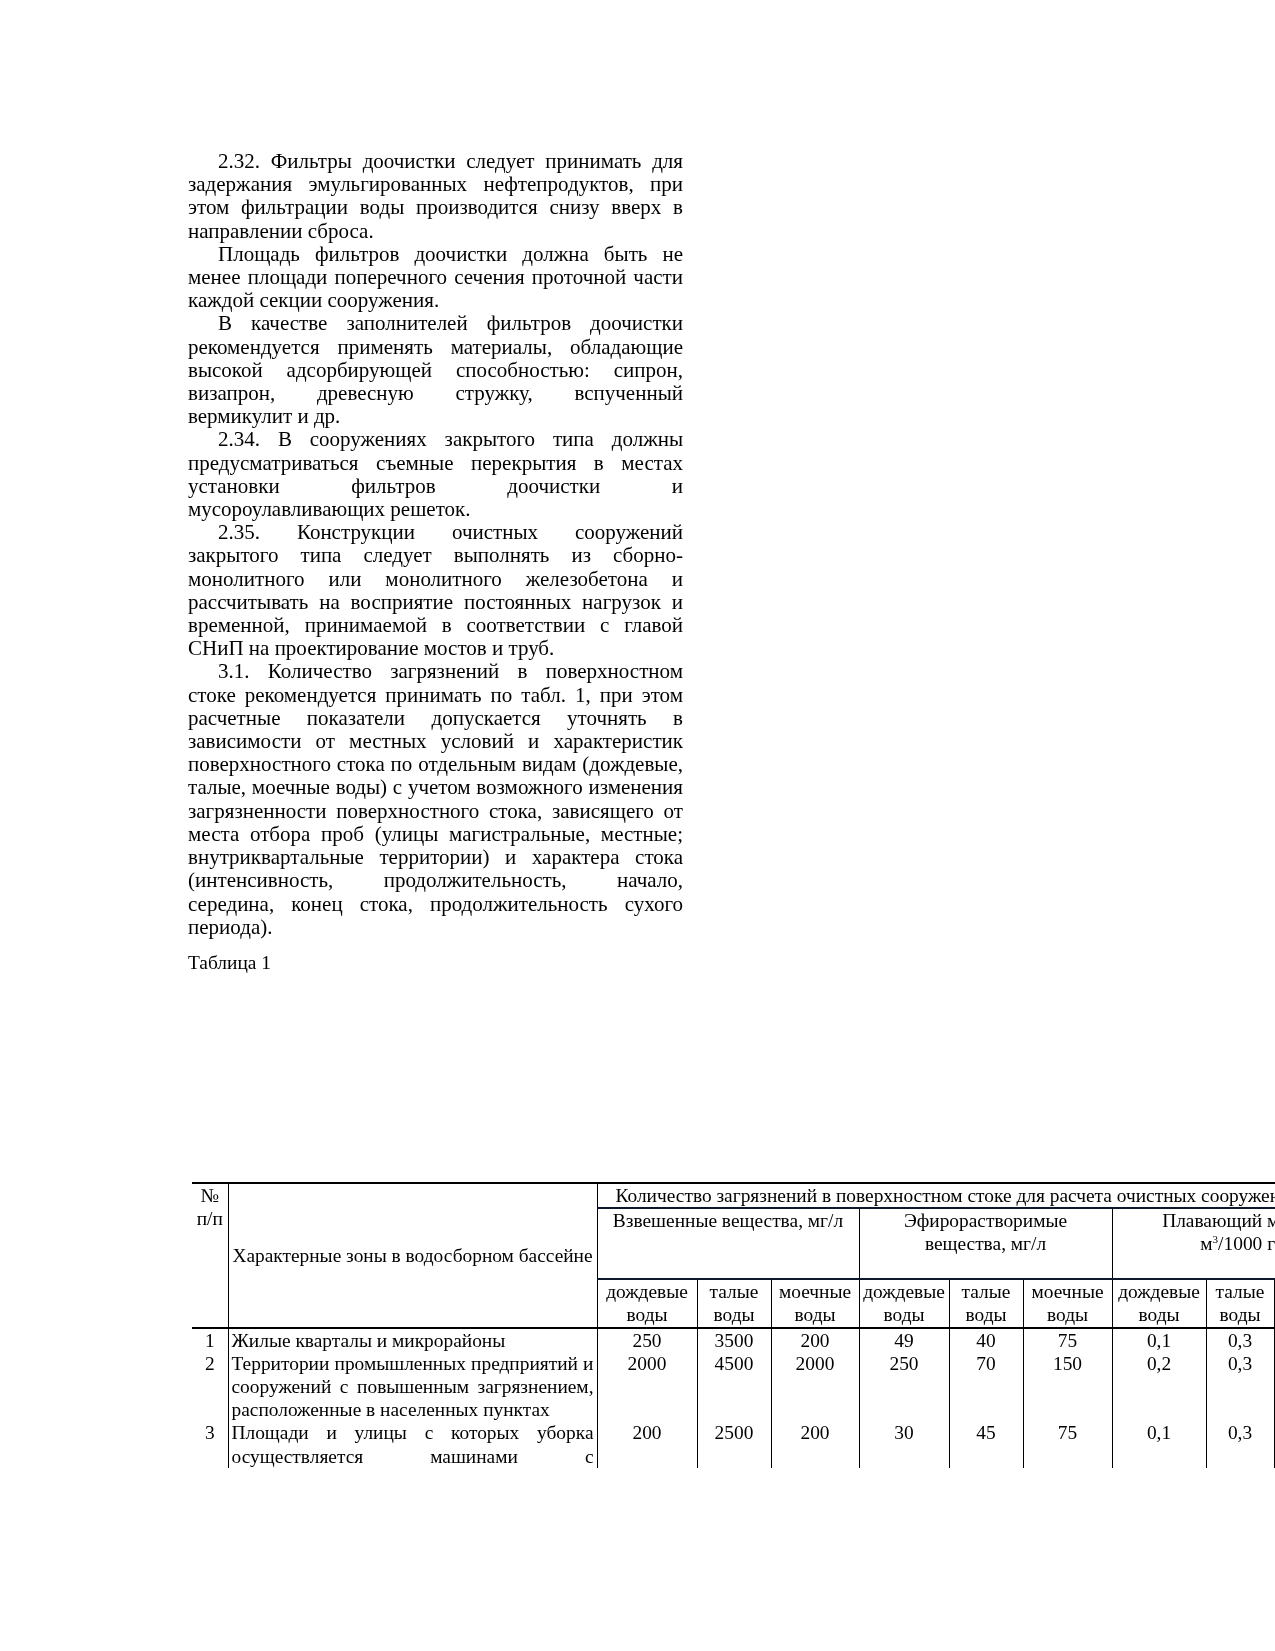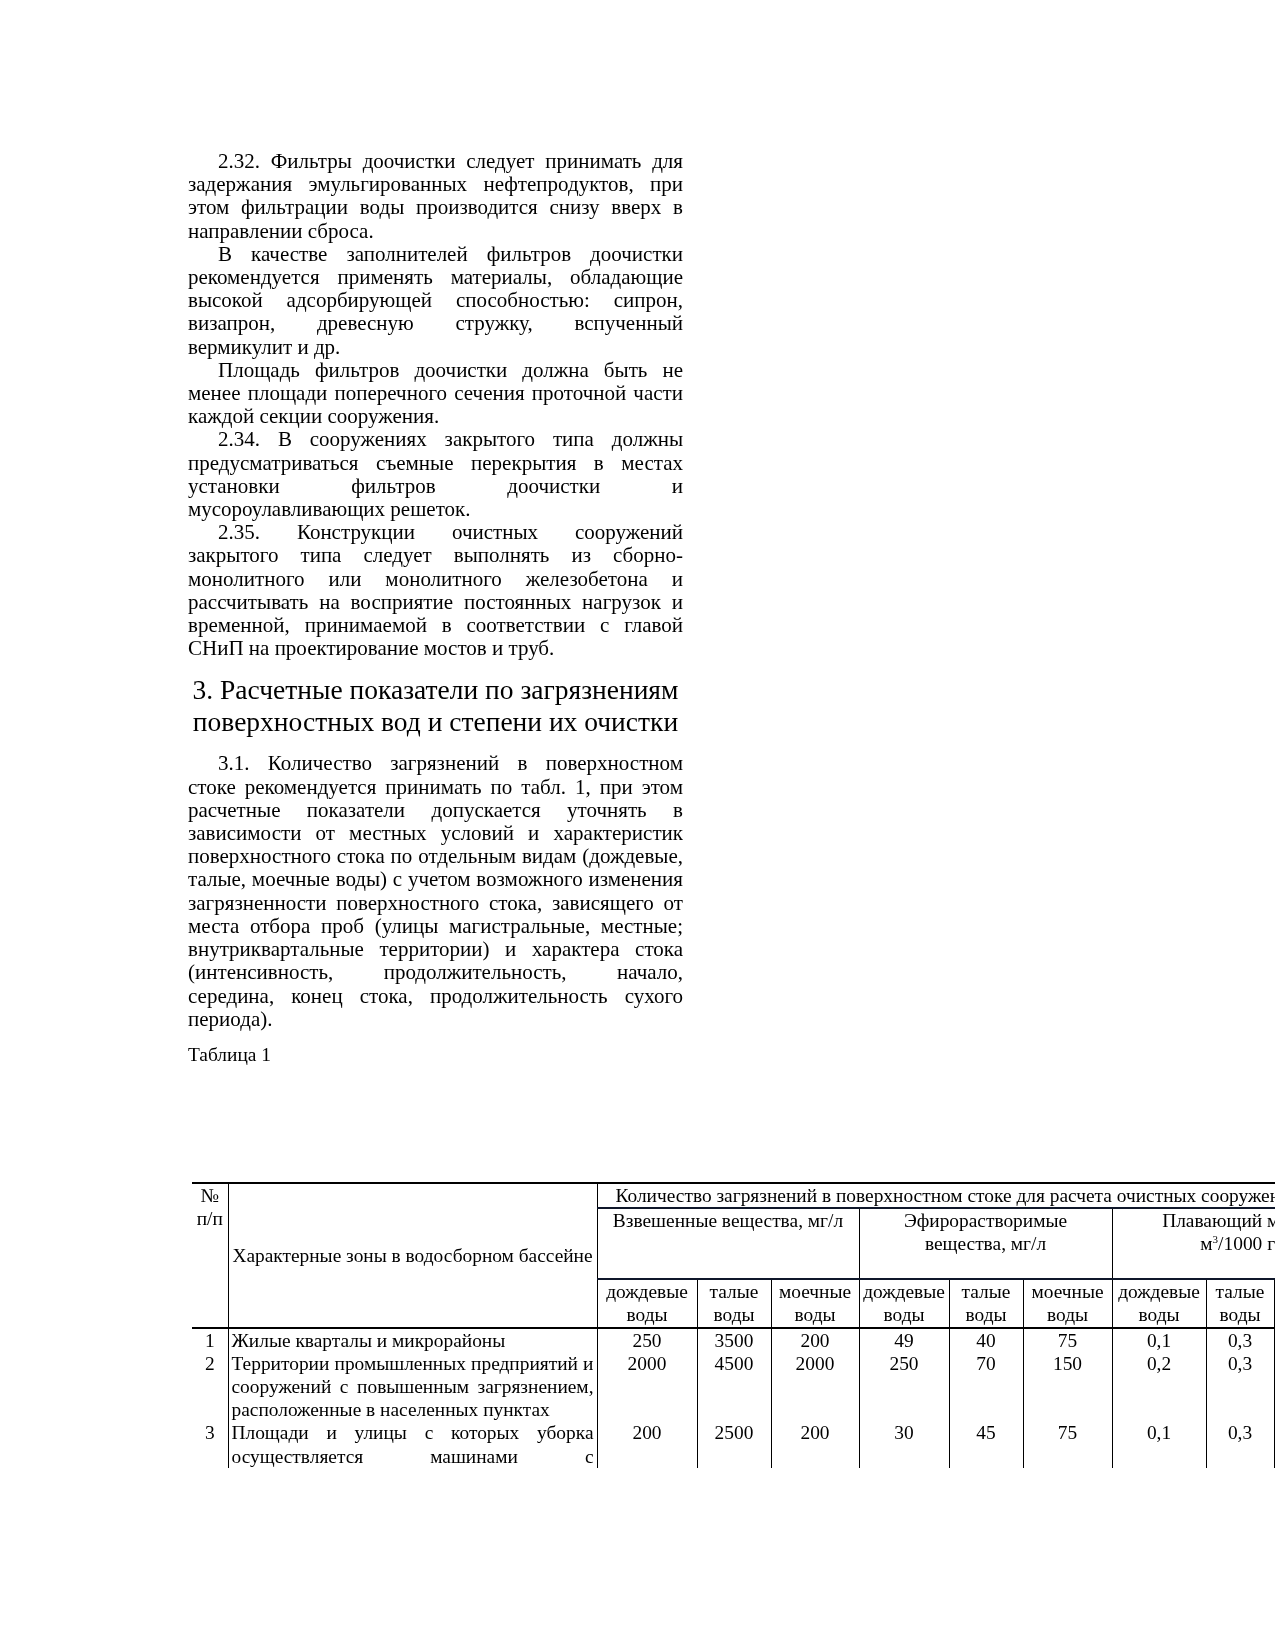--- a/index.html
+++ b/index.html
@@ -19,29 +19,25 @@
   .zone.last { text-align-last: left; }
   .num { text-align: center; }
   td.first { border-left: none; }
   sup { font-size: 11px; line-height: 0; }
 </style>
 </head>
 <body>
 
 <div class="col">
   <p class="p">2.32. Фильтры доочистки следует принимать для задержания эмульгированных нефтепродуктов, при этом фильтрации воды производится снизу вверх в направлении сброса.</p>
+  <p class="p">Площадь фильтров доочистки должна быть не менее площади поперечного сечения проточной части каждой секции сооружения.</p>
   <p class="p">В качестве заполнителей фильтров доочистки рекомендуется применять материалы, обладающие высокой адсорбирующей способностью: сипрон, визапрон, древесную стружку, вспученный вермикулит и др.</p>
-  <p class="p">Площадь фильтров доочистки должна быть не менее площади поперечного сечения проточной части каждой секции сооружения.</p>
   <p class="p">2.34. В сооружениях закрытого типа должны предусматриваться съемные перекрытия в местах установки фильтров доочистки и мусороулавливающих решеток.</p>
   <p class="p">2.35. Конструкции очистных сооружений закрытого типа следует выполнять из сборно-монолитного или монолитного железобетона и рассчитывать на восприятие постоянных нагрузок и временной, принимаемой в соответствии с главой СНиП на проектирование мостов и труб.</p>
 
-  <h2 class="h">
-    <span>3. Расчетные показатели по загрязнениям</span><br>
-    <span>поверхностных вод и степени их очистки</span>
-  </h2>
 
   <p class="p">3.1. Количество загрязнений в поверхностном стоке рекомендуется принимать по табл. 1, при этом расчетные показатели допускается уточнять в зависимости от местных условий и характеристик поверхностного стока по отдельным видам (дождевые, талые, моечные воды) с учетом возможного изменения загрязненности поверхностного стока, зависящего от места отбора проб (улицы магистральные, местные; внутриквартальные территории) и характера стока (интенсивность, продолжительность, начало, середина, конец стока, продолжительность сухого периода).</p>
   <p class="caption">Таблица 1</p>
 </div>
 
 <div class="tblwrap">
   <table>
     <colgroup>
       <col style="width:36px">
         <col style="width:369px">

